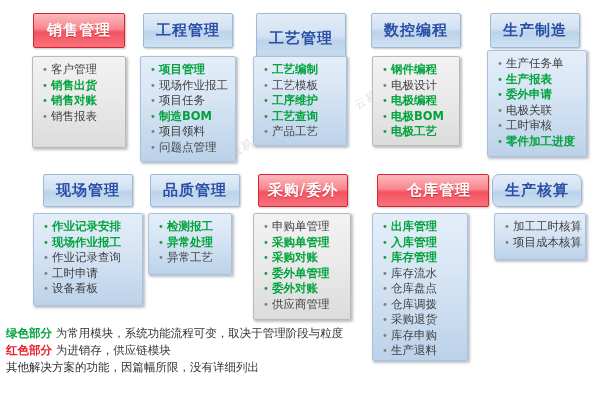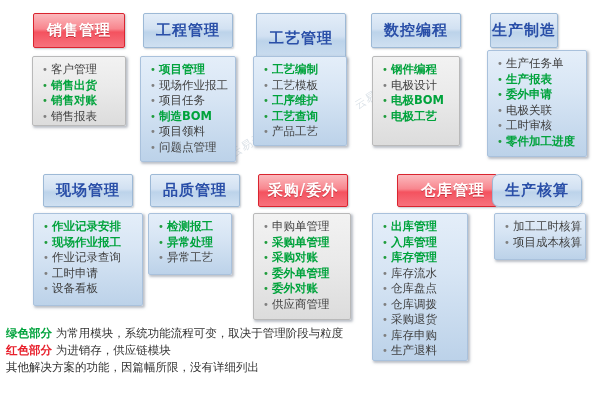--- a/index.html
+++ b/index.html
@@ -105,21 +105,21 @@
 <body>
 
 <div id="stage">
 
   <div class="watermark wm1">云易云软件www.com</div>
   <div class="watermark wm2">云易云软件</div>
   <div class="watermark wm3">云易云软件www</div>
 
   <div class="card">
     <div class="hdr red" style="left:33px;top:13px;width:92px;height:35px;">销售管理</div>
-    <div class="body gray" style="left:32px;top:56px;width:94px;height:70px;">
+    <div class="body gray" style="left:32px;top:56px;width:94px;height:92px;">
       <ul class="items">
         <li class="plain"><span class="bul">•</span><span class="txt">客户管理</span></li>
         <li class="green"><span class="bul">•</span><span class="txt">销售出货</span></li>
         <li class="green"><span class="bul">•</span><span class="txt">销售对账</span></li>
         <li class="plain"><span class="bul">•</span><span class="txt">销售报表</span></li>
       </ul>
     </div>
   </div>
 
   <div class="card">
@@ -148,28 +148,29 @@
       </ul>
     </div>
   </div>
 
   <div class="card">
     <div class="hdr blue" style="left:371px;top:13px;width:90px;height:35px;">数控编程</div>
     <div class="body gray" style="left:372px;top:56px;width:88px;height:90px;">
       <ul class="items">
         <li class="green"><span class="bul">•</span><span class="txt">钢件编程</span></li>
         <li class="plain"><span class="bul">•</span><span class="txt">电极设计</span></li>
+        <li class="green"><span class="bul">•</span><span class="txt">电极编程</span></li>
         <li class="green"><span class="bul">•</span><span class="txt">电极BOM</span></li>
         <li class="green"><span class="bul">•</span><span class="txt">电极工艺</span></li>
       </ul>
     </div>
   </div>
 
   <div class="card">
-    <div class="hdr blue" style="left:490px;top:13px;width:68px;height:35px;">生产制造</div>
+    <div class="hdr blue" style="left:490px;top:13px;width:90px;height:35px;">生产制造</div>
     <div class="body blue" style="left:487px;top:50px;width:100px;height:107px;">
       <ul class="items">
         <li class="plain"><span class="bul">•</span><span class="txt">生产任务单</span></li>
         <li class="green"><span class="bul">•</span><span class="txt">生产报表</span></li>
         <li class="green"><span class="bul">•</span><span class="txt">委外申请</span></li>
         <li class="plain"><span class="bul">•</span><span class="txt">电极关联</span></li>
         <li class="plain"><span class="bul">•</span><span class="txt">工时审核</span></li>
         <li class="green"><span class="bul">•</span><span class="txt">零件加工进度</span></li>
       </ul>
     </div>
@@ -207,21 +208,21 @@
         <li class="green"><span class="bul">•</span><span class="txt">采购单管理</span></li>
         <li class="green"><span class="bul">•</span><span class="txt">采购对账</span></li>
         <li class="green"><span class="bul">•</span><span class="txt">委外单管理</span></li>
         <li class="green"><span class="bul">•</span><span class="txt">委外对账</span></li>
         <li class="plain"><span class="bul">•</span><span class="txt">供应商管理</span></li>
       </ul>
     </div>
   </div>
 
   <div class="card">
-    <div class="hdr red" style="left:397px;top:174px;width:100px;height:33px;padding-left:12px;">仓库管理</div>
+    <div class="hdr red" style="left:377px;top:174px;width:112px;height:33px;padding-left:12px;">仓库管理</div>
     <div class="body blue" style="left:372px;top:213px;width:96px;height:148px;">
       <ul class="items">
         <li class="green"><span class="bul">•</span><span class="txt">出库管理</span></li>
         <li class="green"><span class="bul">•</span><span class="txt">入库管理</span></li>
         <li class="green"><span class="bul">•</span><span class="txt">库存管理</span></li>
         <li class="plain"><span class="bul">•</span><span class="txt">库存流水</span></li>
         <li class="plain"><span class="bul">•</span><span class="txt">仓库盘点</span></li>
         <li class="plain"><span class="bul">•</span><span class="txt">仓库调拨</span></li>
         <li class="plain"><span class="bul">•</span><span class="txt">采购退货</span></li>
         <li class="plain"><span class="bul">•</span><span class="txt">库存申购</span></li>

